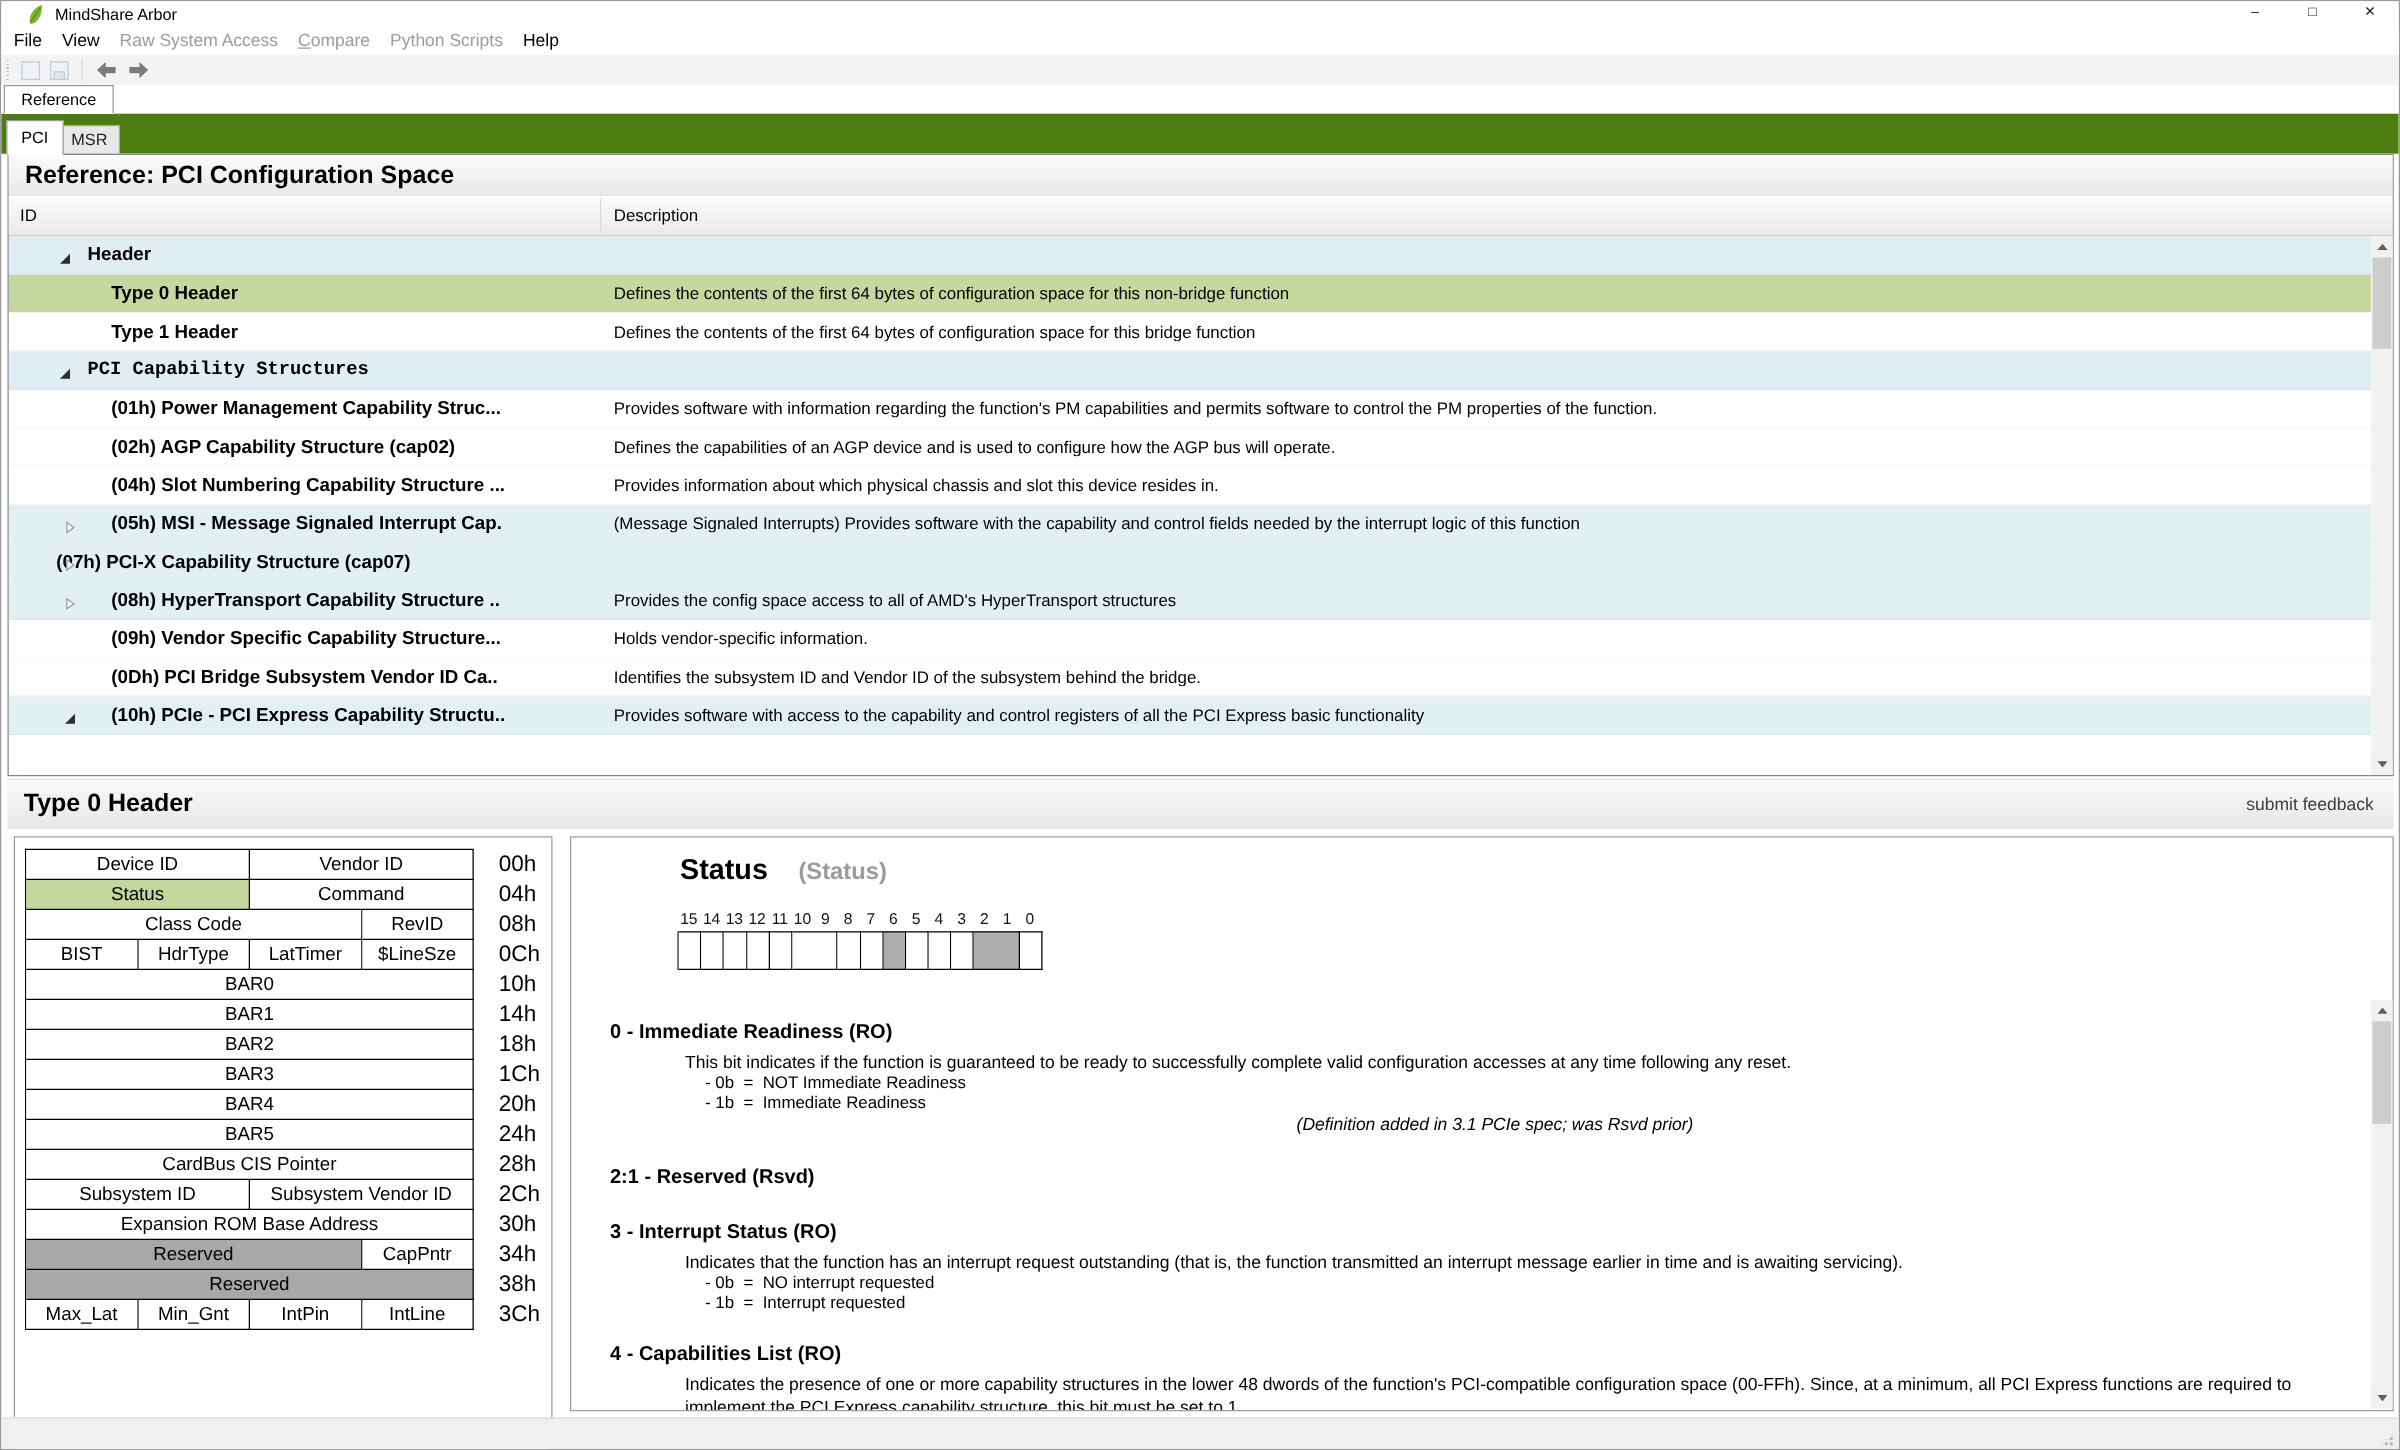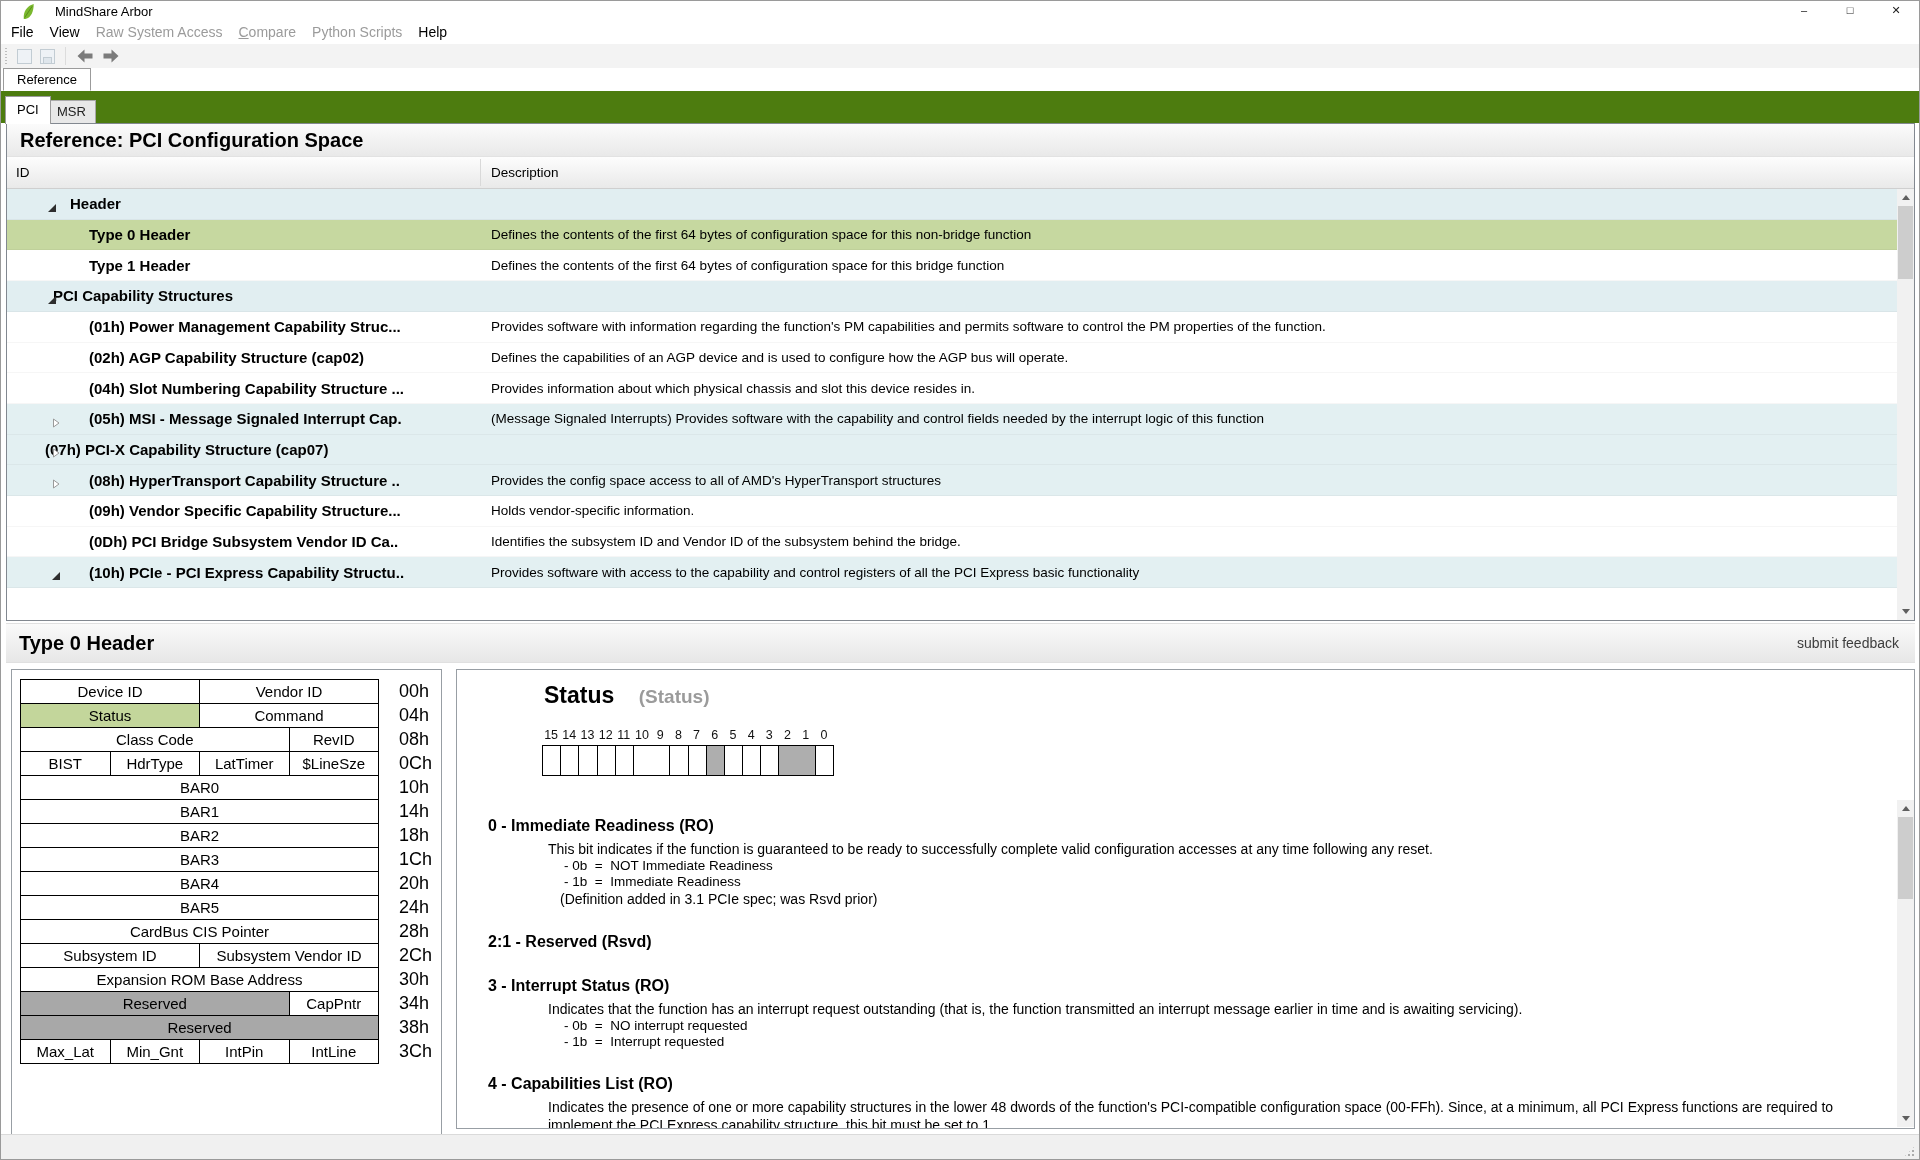--- a/index.html
+++ b/index.html
@@ -4,21 +4,21 @@
 <style>
   html,body { margin:0; padding:0; background:#cfcfcf; }
   .screen {
     position:relative; width:1920px; height:1160px; background:#ffffff;
     font-family:"Liberation Sans", sans-serif; overflow:hidden; color:#000;
     border:1px solid #9a9a9a; box-sizing:border-box;
   }
   
   .titlebar { position:absolute; left:0; top:0; width:100%; height:20px; background:#fff; display:flex; align-items:center; }
   .app-icon { margin-left:20px; width:15px; height:17px; }
-  .win-title { margin-left:19px; font-size:13px; }
+  .win-title { margin-left:8px; font-size:13px; }
   .win-controls { position:absolute; right:0; top:0; height:20px; display:flex; }
   .win-btn { width:46px; height:20px; line-height:18px; text-align:center; font-size:11px; color:#222; }
   
   .menubar { position:absolute; left:0; top:20px; width:100%; height:23px; background:#fff; display:flex; align-items:center; padding-left:2px; }
   .menu-item { padding:0 8px; font-size:14px; line-height:23px; }
   .menu-item.disabled { color:#9b9b9b; }
   
   .toolbar { position:absolute; left:0; top:43px; width:100%; height:24px; background:#f3f3f3; display:flex; align-items:center; }
   .tb-handle { width:2px; height:16px; margin:0 6px 0 4px;
     background:repeating-linear-gradient(180deg,#bdbdbd 0 1px, transparent 1px 3px); }
@@ -92,21 +92,21 @@
   .bit-labels { display:flex; margin-bottom:3px; }
   .bit-label { width:18.2px; text-align:center; font-size:12.5px; color:#111; }
   .bit-boxes { display:flex; border-left:1.5px solid #000; width:max-content; }
   .bit-cell { height:31px; border:1.5px solid #000; border-left:none; box-sizing:border-box; background:#fff; }
   .bit-cell.gray { background:#aeaeae; }
   .sections { position:absolute; left:31px; top:146px; right:45px; }
   .section + .section { margin-top:24px; }
   .sec-h { font-size:16px; font-weight:bold; line-height:20px; }
   .sec-body { font-size:14px; line-height:18px; margin:4px 0 0 60px; }
   .sec-bullet { font-size:13.5px; line-height:16px; margin-left:76px; white-space:pre-wrap; }
-  .sec-note { font-size:14px; line-height:18px; margin-left:72px; }
+  .sec-note { font-size:14px; font-style:italic; line-height:18px; margin-left:35px;text-align:center; }
   .vscroll.lower { right:0; top:130px; height:327px; }
   
   .statusbar { position:absolute; left:0; top:1133px; width:100%; height:27px; background:#f0f0f0; border-top:1px solid #dadada; box-sizing:border-box; }
   .grip { position:absolute; right:3px; bottom:3px; width:13px; height:13px;
     background-image:radial-gradient(#ababab 1px, transparent 1.3px); background-size:4px 4px;
     clip-path:polygon(100% 0, 100% 100%, 0 100%); }
 </style>
 </head>
 <body>
 
@@ -189,21 +189,21 @@
           <div class="row-id">
             <span class="row-label" style="padding-left: 82px;">Type 1 Header</span>
           </div>
           <div class="row-desc">Defines the contents of the first 64 bytes of configuration space for this bridge function</div>
         </div>
         <div class="t-row kind-group">
           <div class="row-id">
             <span class="expander" style="left: 40px;"><svg width="10" height="10" viewBox="0 0 10 10">
                 <polygon points="9,1 9,9 1,9" fill="#2e2e2e"></polygon>
               </svg></span>
-            <span class="row-label" style="padding-left: 46px;">PCI Capability Structures</span>
+            <span class="row-label" style="padding-left: 63px; font-family: Liberation Mono, monospace;">PCI Capability Structures</span>
           </div>
           <div class="row-desc"></div>
         </div>
         <div class="t-row kind-normal">
           <div class="row-id">
             <span class="row-label" style="padding-left: 82px;">(01h) Power Management Capability Struc...</span>
           </div>
           <div class="row-desc">Provides software with information regarding the function's PM capabilities and permits software to control the PM properties of the function.</div>
         </div>
         <div class="t-row kind-normal">

